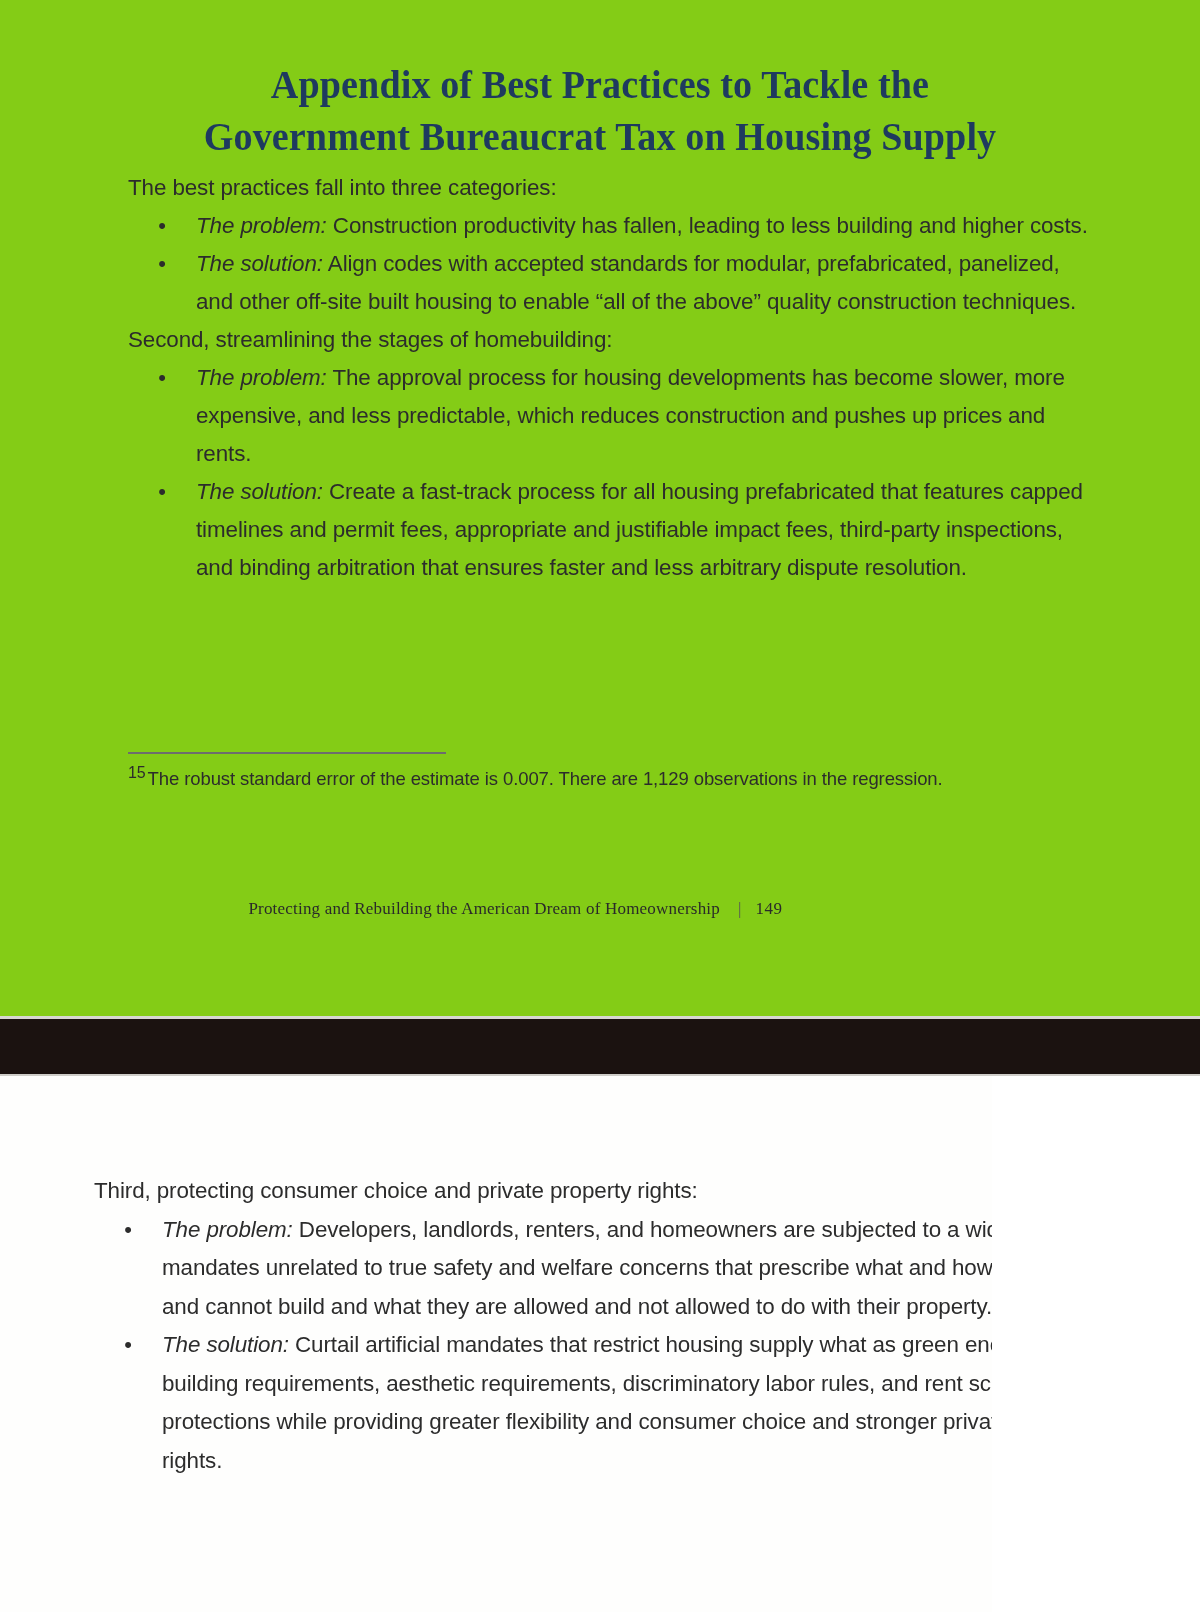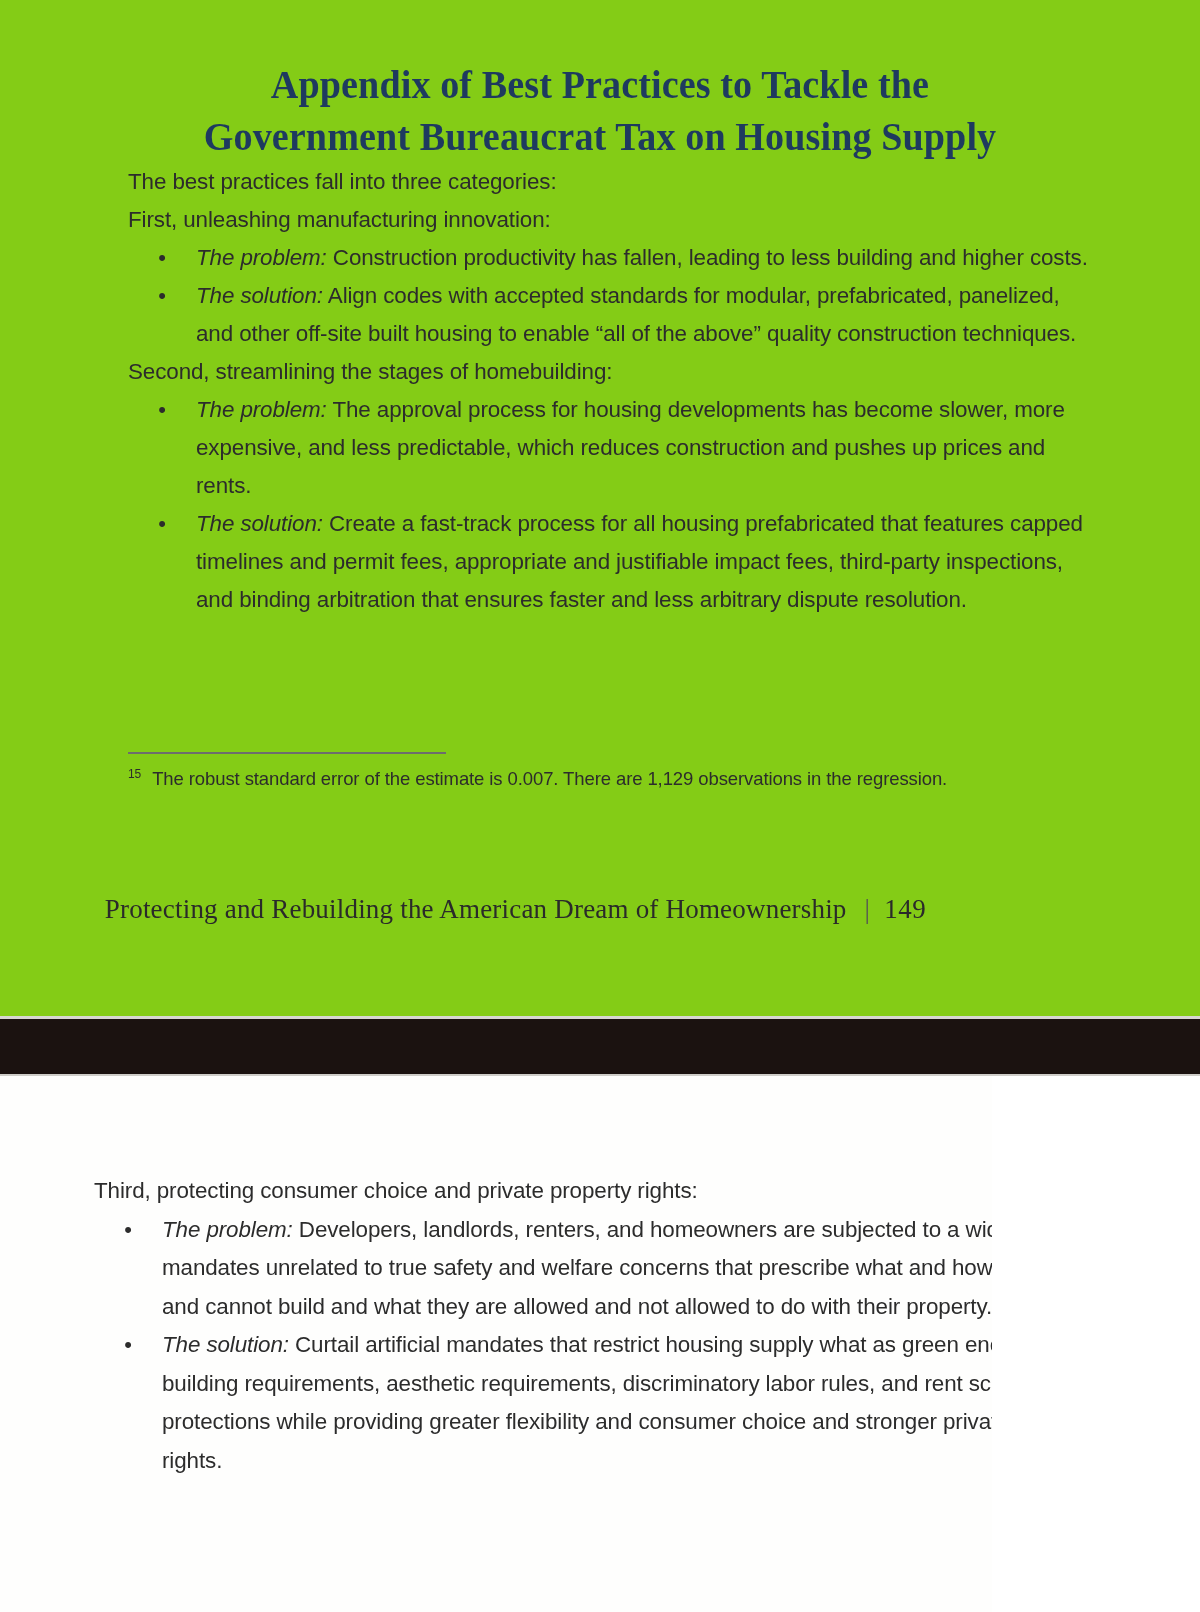--- a/index.html
+++ b/index.html
@@ -38,21 +38,21 @@
     line-height: 1.25;
     letter-spacing: 0.1px;
     transform: scaleX(0.93);
     transform-origin: 50% 0;
   }
   .doc-title .tline { display: block; white-space: nowrap; }
 
   .body-col {
     position: absolute;
     left: 128px;
-    top: 163px;
+    top: 169px;
     width: 960px;
     color: #2c2c2c;
     font-size: 22.4px;
     line-height: 38px;
     letter-spacing: -0.1px;
   }
 
   .para {
     margin: 0;
     padding: 0;
@@ -92,35 +92,35 @@
     position: absolute;
     left: 128px;
     top: 764px;
     width: 900px;
     color: #2c2c2c;
     font-size: 18.5px;
     line-height: 30px;
     letter-spacing: -0.1px;
   }
   .footnote sup {
-    font-size: 12px;
+    font-size: 16px;
     vertical-align: super;
     line-height: 0;
-    margin-right: 11px;
+    margin-right: 2px;
   }
 
   .running-foot {
     position: absolute;
     left: 0;
     top: 892px;
     width: 1031px;
     text-align: center;
     color: #2a2a2a;
     font-family: "Liberation Serif", serif;
-    font-size: 27px;
+    font-size: 17px;
     line-height: 34px;
     letter-spacing: 0.2px;
   }
   .running-foot .sep {
     display: inline-block;
     margin: 0 14px 0 18px;
     color: #555;
   }
   .running-foot .pagenum { letter-spacing: 0.5px; }
 
@@ -178,21 +178,20 @@
 
   <h1 class="doc-title">
     <span class="tline">Appendix of Best Practices to Tackle the</span>
     <span class="tline">Government Bureaucrat Tax on Housing Supply</span>
   </h1>
 
   <div class="body-col">
 
     <p class="para">The best practices fall into three categories:</p>
 
-    <p class="para">First, unleashing manufacturing innovation:</p>
 
     <ul class="bullets">
       <li>
         <span class="dot">•</span>
         <span class="lead">The problem:</span><span> Construction productivity has fallen, leading to less building and higher costs.</span>
       </li>
       <li>
         <span class="dot">•</span>
         <span class="lead">The solution:</span><span> Align codes with accepted standards for modular, prefabricated, panelized, and other off-site built housing to enable “all of the above” quality construction techniques.</span>
       </li>

